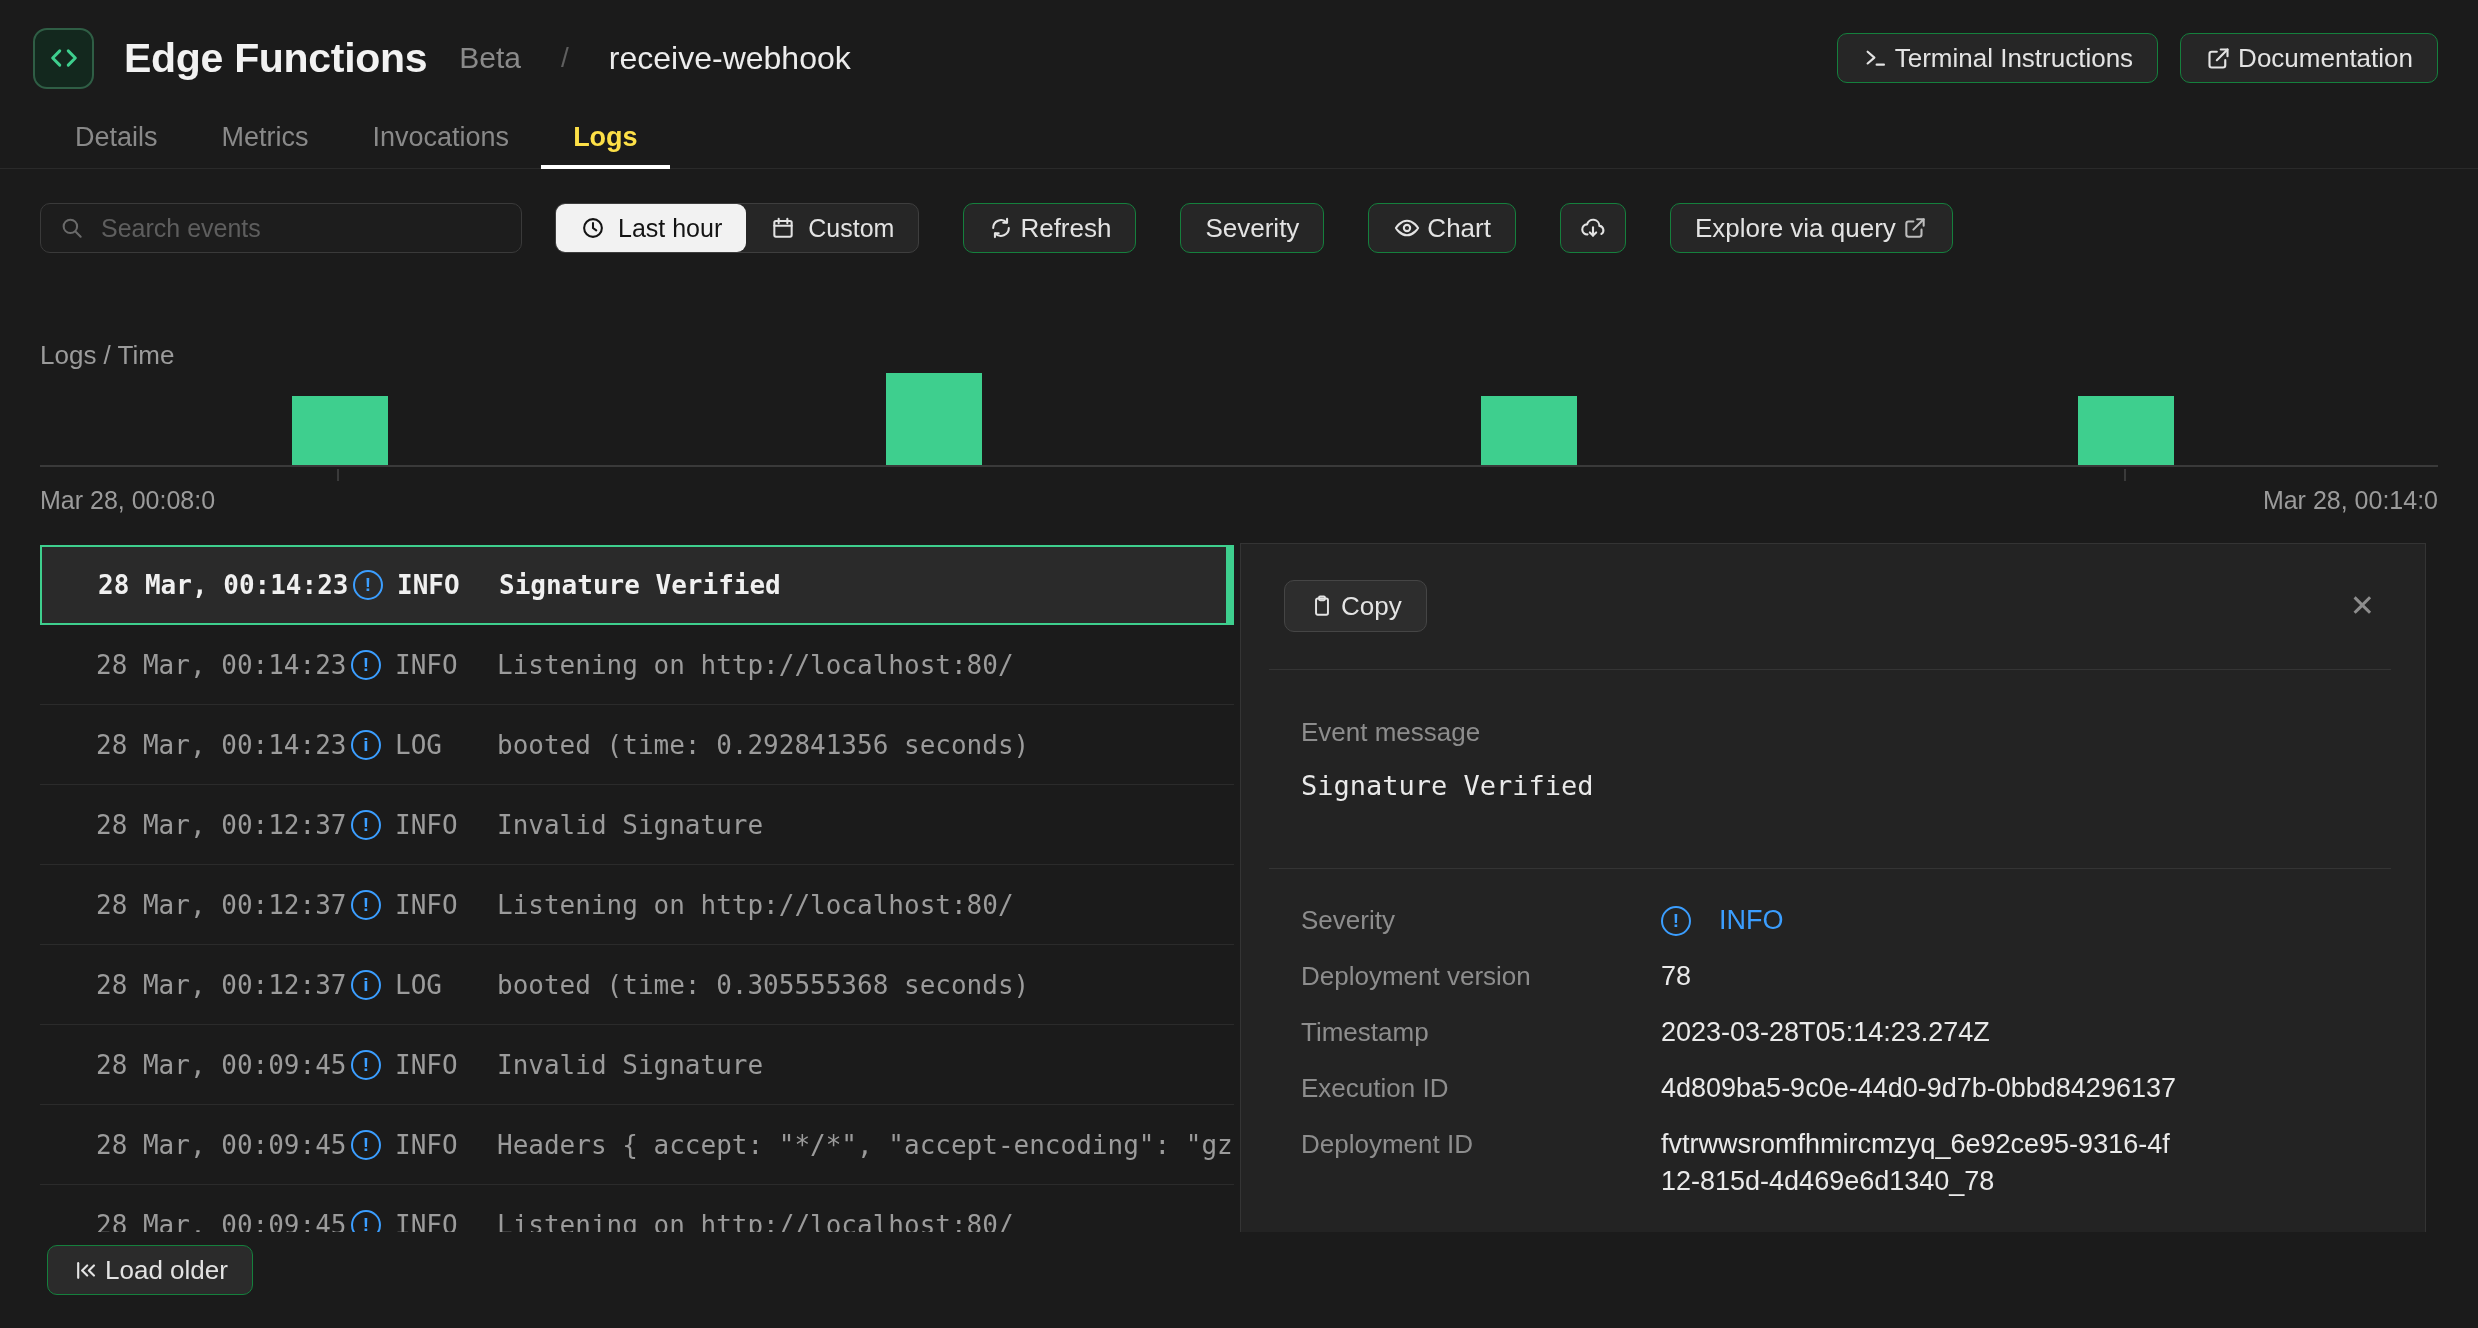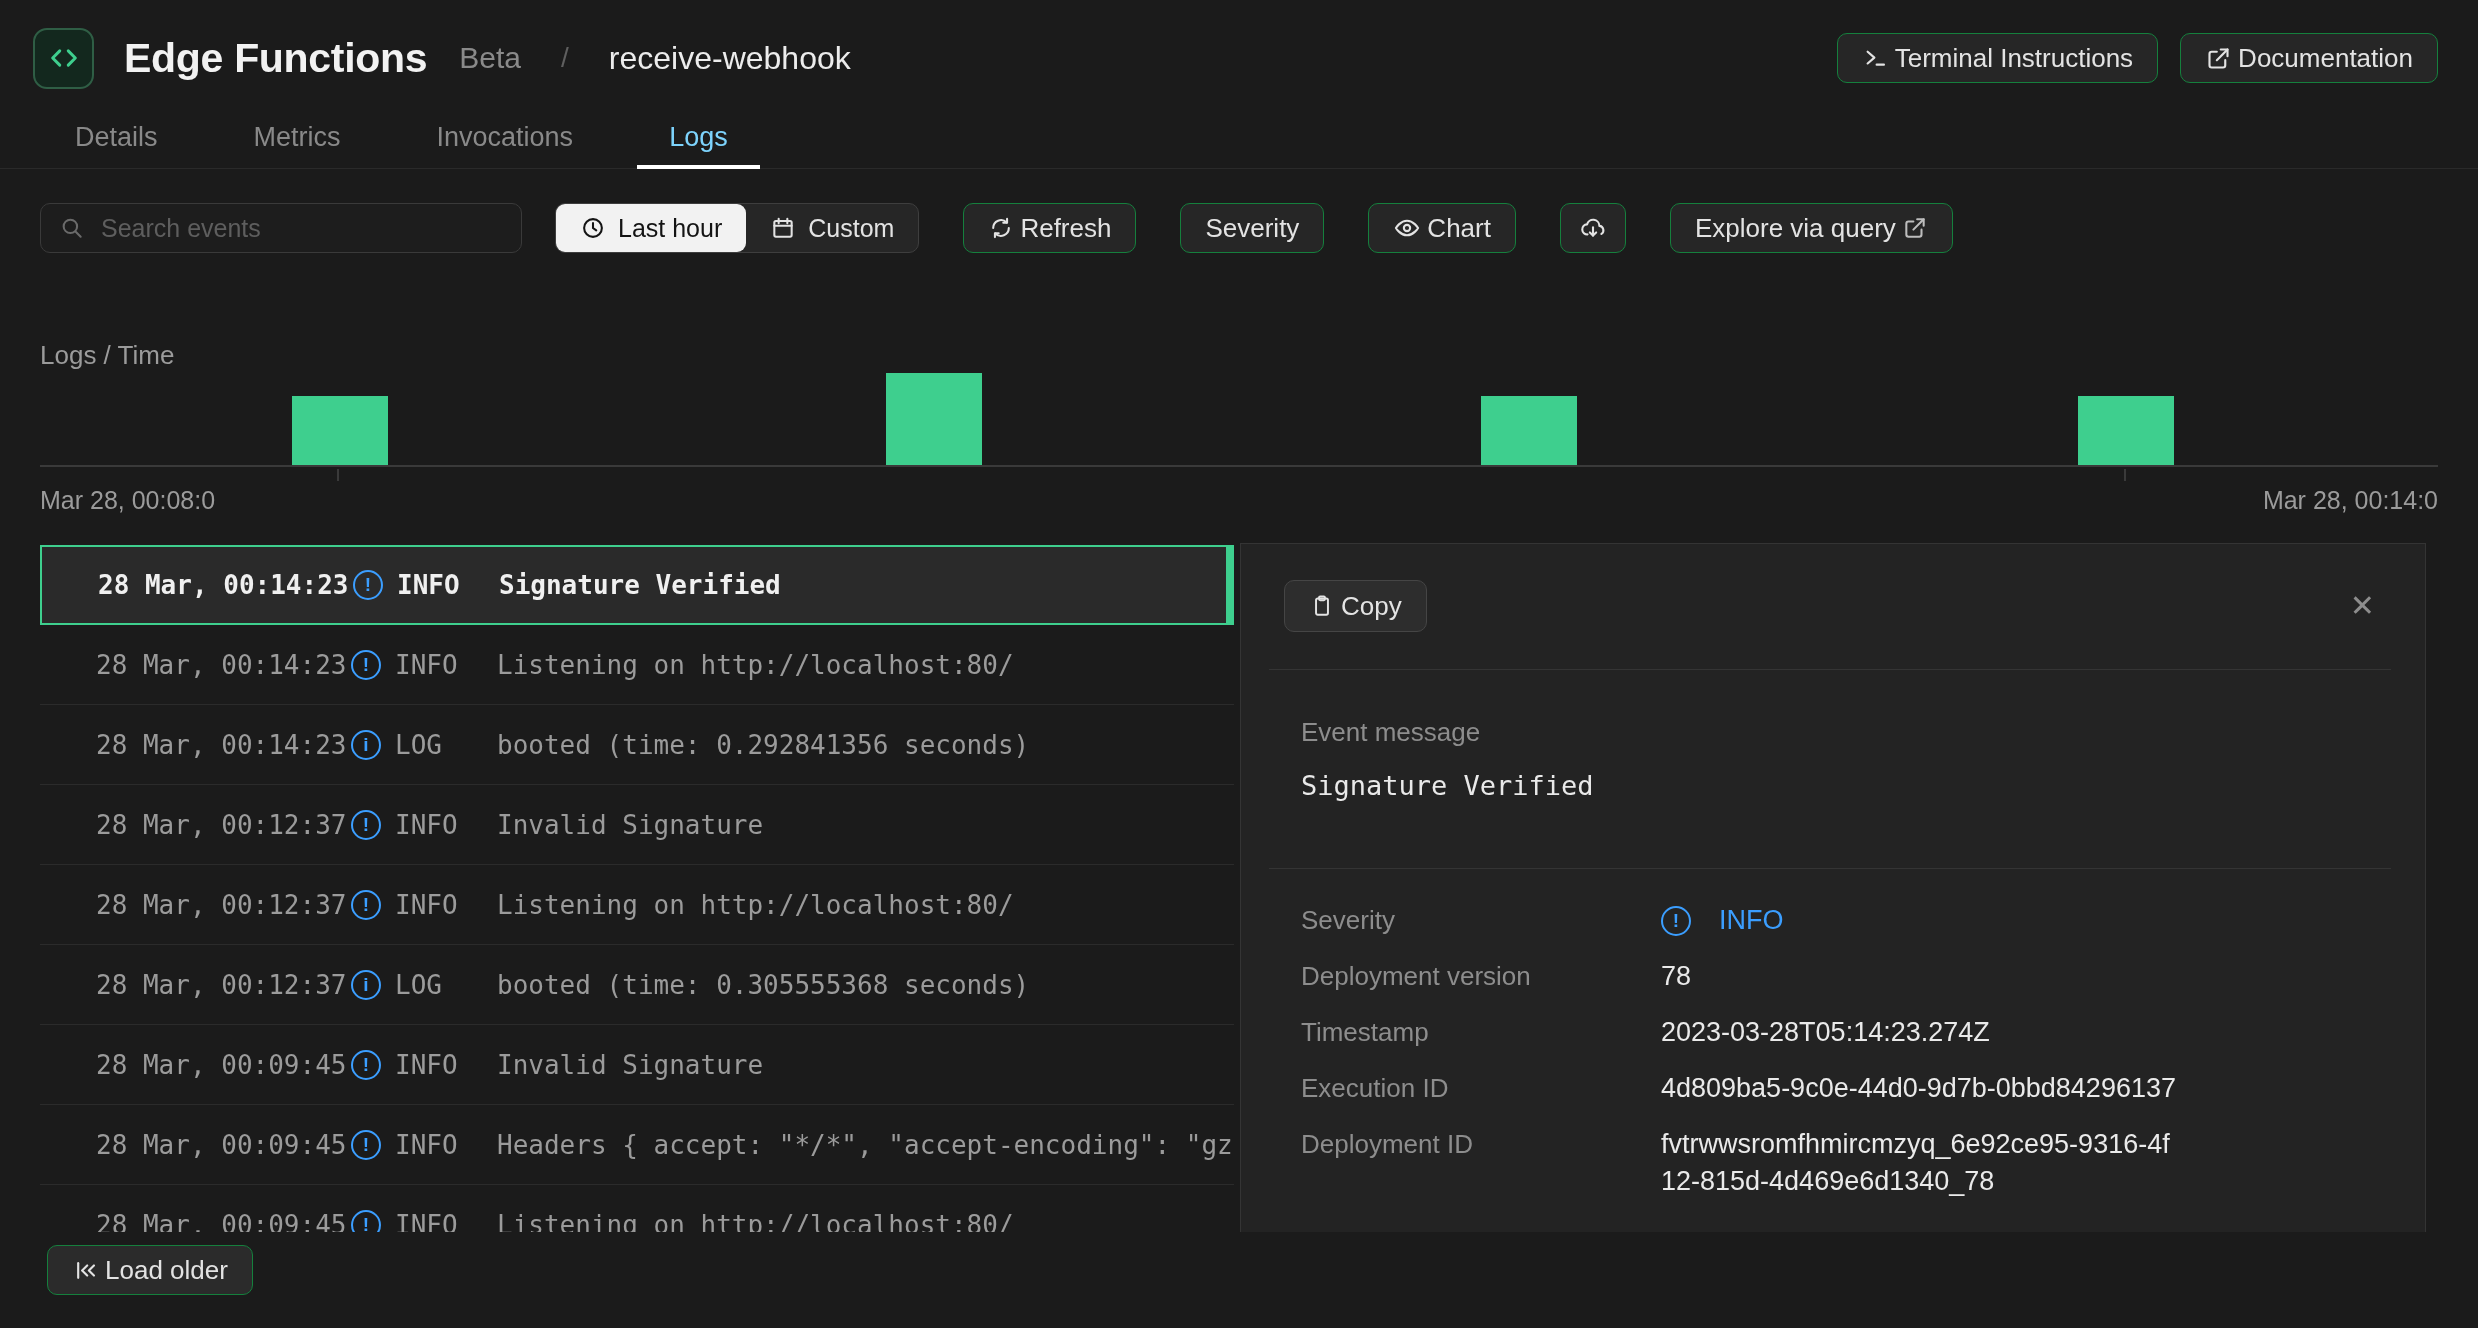--- a/index.html
+++ b/index.html
@@ -14,23 +14,23 @@
   .app-title{font-size:41px;font-weight:600;color:#f2f2f2;letter-spacing:-.3px;}
   .beta{font-size:30px;color:#8a8a8a;margin-left:32px;}
   .crumb-sep{font-size:28px;color:#5f5f5f;margin-left:40px;}
   .fn-name{font-size:32px;color:#ececec;margin-left:40px;}
   .header-actions{margin-left:auto;display:flex;gap:22px;}
   .btn{height:50px;display:inline-flex;align-items:center;gap:6px;padding:0 24px;background:#262626;
        border:1px solid #15803d;border-radius:10px;color:#e3e3e3;font-size:26px;cursor:pointer;box-sizing:border-box;}
 
   
   .tabs-wrap{border-bottom:1px solid #2a2a2a;margin:0 0 0 0;}
-  .tabs{display:flex;gap:96px;padding:30px 0 0 75px;height:76px;box-sizing:border-box;}
+  .tabs{display:flex;gap:64px;padding:30px 0 0 75px;height:76px;box-sizing:border-box;}
   .tab{font-size:27px;color:#898989;position:relative;padding-bottom:26px;cursor:pointer;}
-  .tab.active{color:#7dd3fc;}
+  .tab.active{color:#fde047;font-weight:bold;}
   .tab.active::after{content:"";position:absolute;left:-32px;right:-32px;bottom:-1px;height:4px;background:#fff;}
 
   
   .toolbar{display:flex;align-items:center;margin:34px 40px 0;height:50px;}
   .search{width:482px;height:50px;box-sizing:border-box;border:1px solid #3a3a3a;border-radius:10px;
           background:#1d1d1d;display:flex;align-items:center;padding:0 18px;gap:14px;}
   .search input{background:transparent;border:none;outline:none;color:#c9c9c9;font-size:25px;width:100%;
                 font-family:"Liberation Sans",sans-serif;}
   .search input::placeholder{color:#5e5e5e;}
   .seg{margin-left:33px;display:flex;height:50px;background:#262626;border:1px solid #3e3e3e;border-radius:10px;box-sizing:border-box;}

